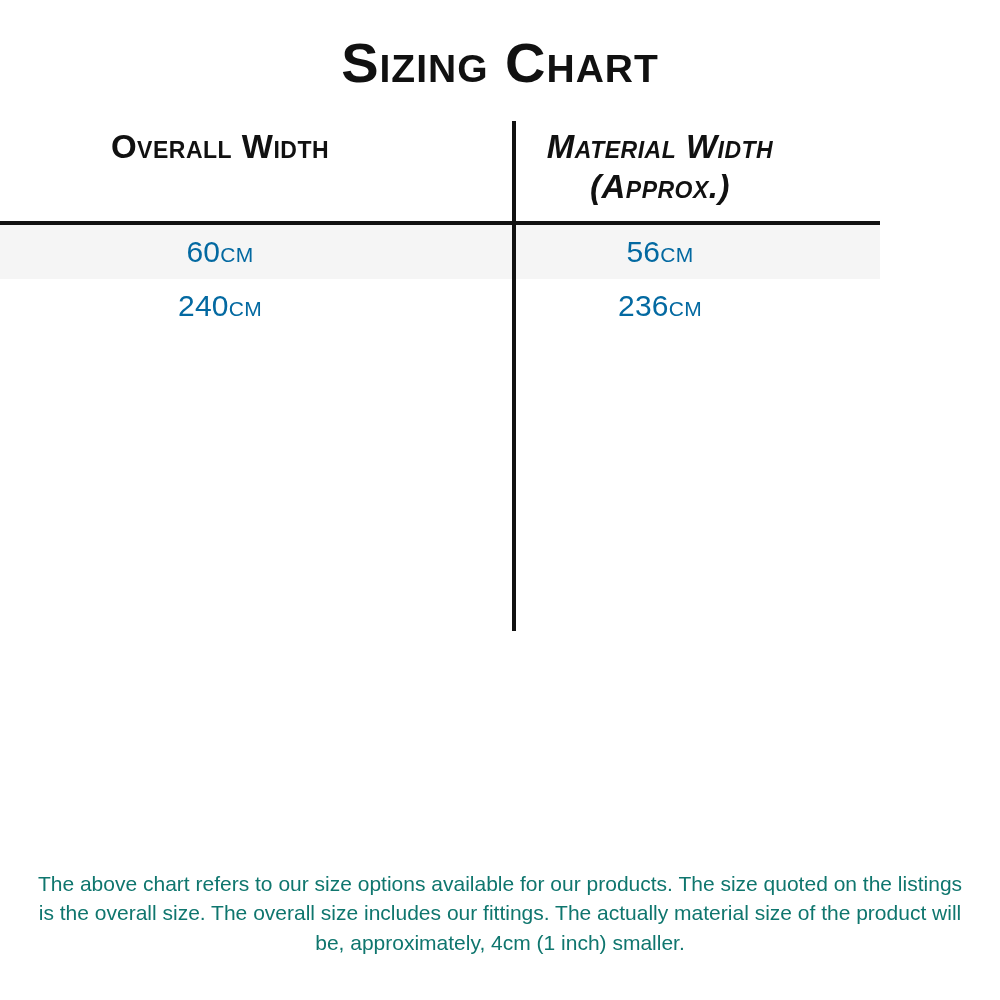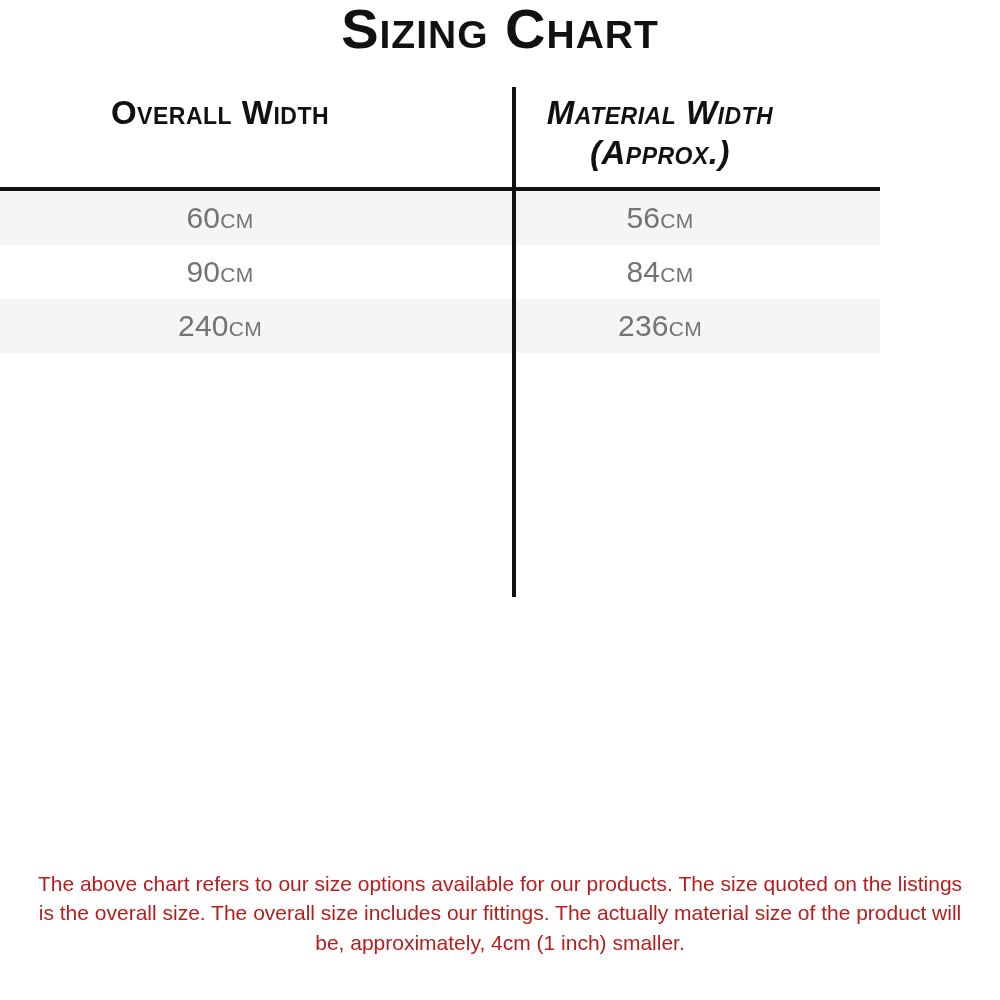--- a/index.html
+++ b/index.html
@@ -20,20 +20,21 @@
     height: 1000px;
     box-sizing: border-box;
   }
   .title {
     text-align: center;
     font-size: 56px;
     font-weight: bold;
     letter-spacing: 1px;
     font-variant: small-caps;
     text-transform: capitalize;
+    padding-top: 34px;
     line-height: 1.05;
     color: #111111;
   }
   .table-wrap {
     margin-top: 28px;
     position: relative;
   }
   table.sizing {
     width: 880px;
     border-collapse: collapse;
@@ -56,21 +57,21 @@
     color: #111111;
   }
   table.sizing thead tr {
     border-bottom: 4px solid #111111;
   }
   table.sizing td {
     font-size: 30px;
     font-variant: small-caps;
     text-transform: capitalize;
     padding: 10px 10px;
-    color: #737373;
+    color: #0369a1;
     letter-spacing: 0.3px;
     margin-left: 28px;
   }
   table.sizing tbody tr:nth-child(odd) {
     background: #f5f5f5;
   }
   table.sizing tbody tr:nth-child(even) {
     background: #ffffff;
   }
   .col-left { width: 50%; }
@@ -85,21 +86,21 @@
     background: #111111;
   }
   .footnote {
     position: absolute;
     left: 0;
     right: 0;
     bottom: 42px;
     text-align: center;
     font-size: 21px;
     line-height: 1.42;
-    color: #b91c1c;
+    color: #0f766e;
     padding: 0 28px;
     box-sizing: border-box;
   }
 </style>
 </head>
 <body>
 
 <div class="page">
 
   <div class="title">Sizing Chart</div>
@@ -117,24 +118,20 @@
             <span>(Approx.)</span>
           </th>
         </tr>
       </thead>
       <tbody>
         <tr>
           <td>60cm</td>
           <td>56cm</td>
         </tr>
         <tr>
-          <td>90cm</td>
-          <td>84cm</td>
-        </tr>
-        <tr>
           <td>240cm</td>
           <td>236cm</td>
         </tr>
       </tbody>
     </table>
   </div>
 
   <div class="footnote">The above chart refers to our size options available for our products. The size quoted on the listings is the overall size. The overall size includes our fittings. The actually material size of the product will be, approximately, 4cm (1 inch) smaller.</div>
 
 </div>

